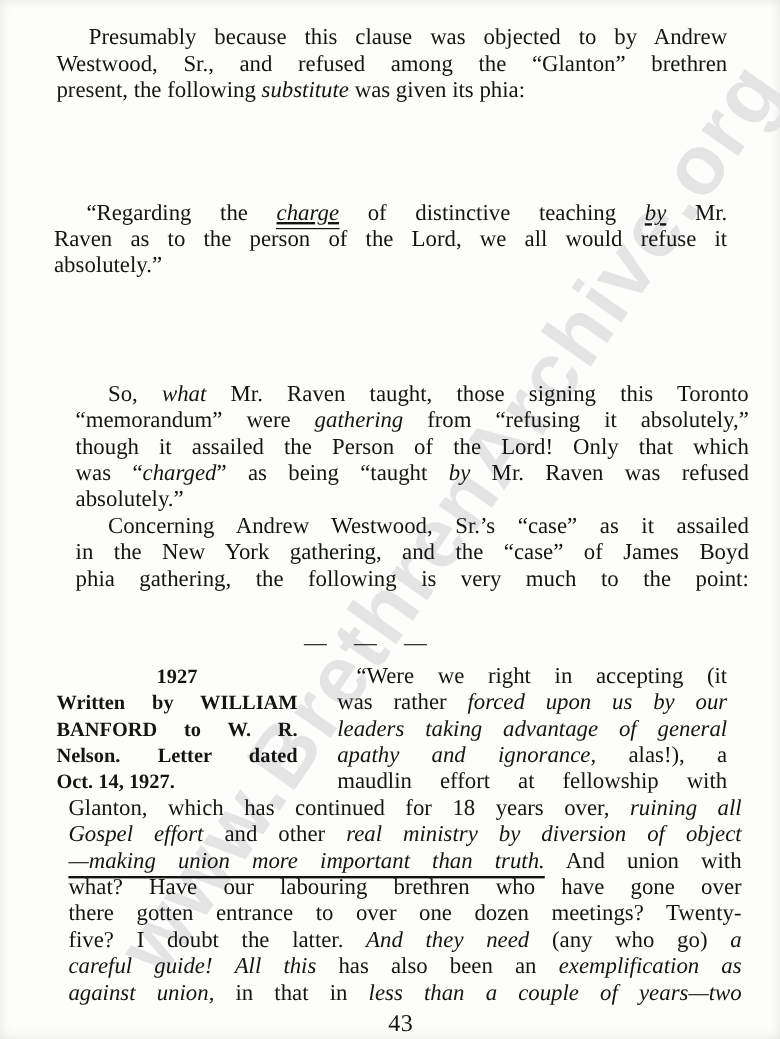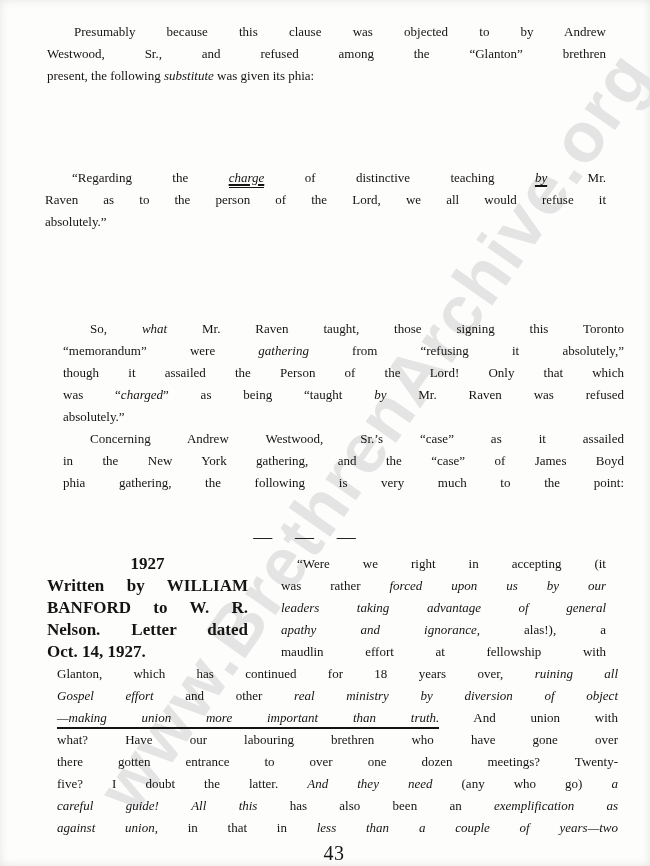--- a/index.html
+++ b/index.html
@@ -6,21 +6,21 @@
   .page{
     position:relative;
     width:650px;height:866px;
     margin:0 auto;
     background:#fdfdfc;
     overflow:hidden;
     font-family:"Liberation Serif", serif;
     color:#161412;
     box-shadow:inset 0 0 10px rgba(0,0,0,.10);
   }
-  .txt{position:absolute;z-index:1;font-size:13px;}
+  .txt{position:absolute;z-index:1;font-size:19px;}
   .line{line-height:22px;min-height:22px;}
   .just{text-align:justify;text-align-last:justify;}
   .ctr{text-align:right;text-align-last:center;}
   .ind{text-indent:27px;}
   .ind-sm{text-indent:16px;}
   .i{font-style:italic;}
   .u{text-decoration:underline;text-decoration-thickness:1.5px;text-underline-offset:3px;}
   .uu{text-decoration:underline;text-decoration-thickness:1.5px;text-underline-offset:2px;
       border-bottom:1.5px solid currentColor;padding-bottom:1.5px;}
   .u2{border-bottom:2px solid currentColor;padding-bottom:2px;}

